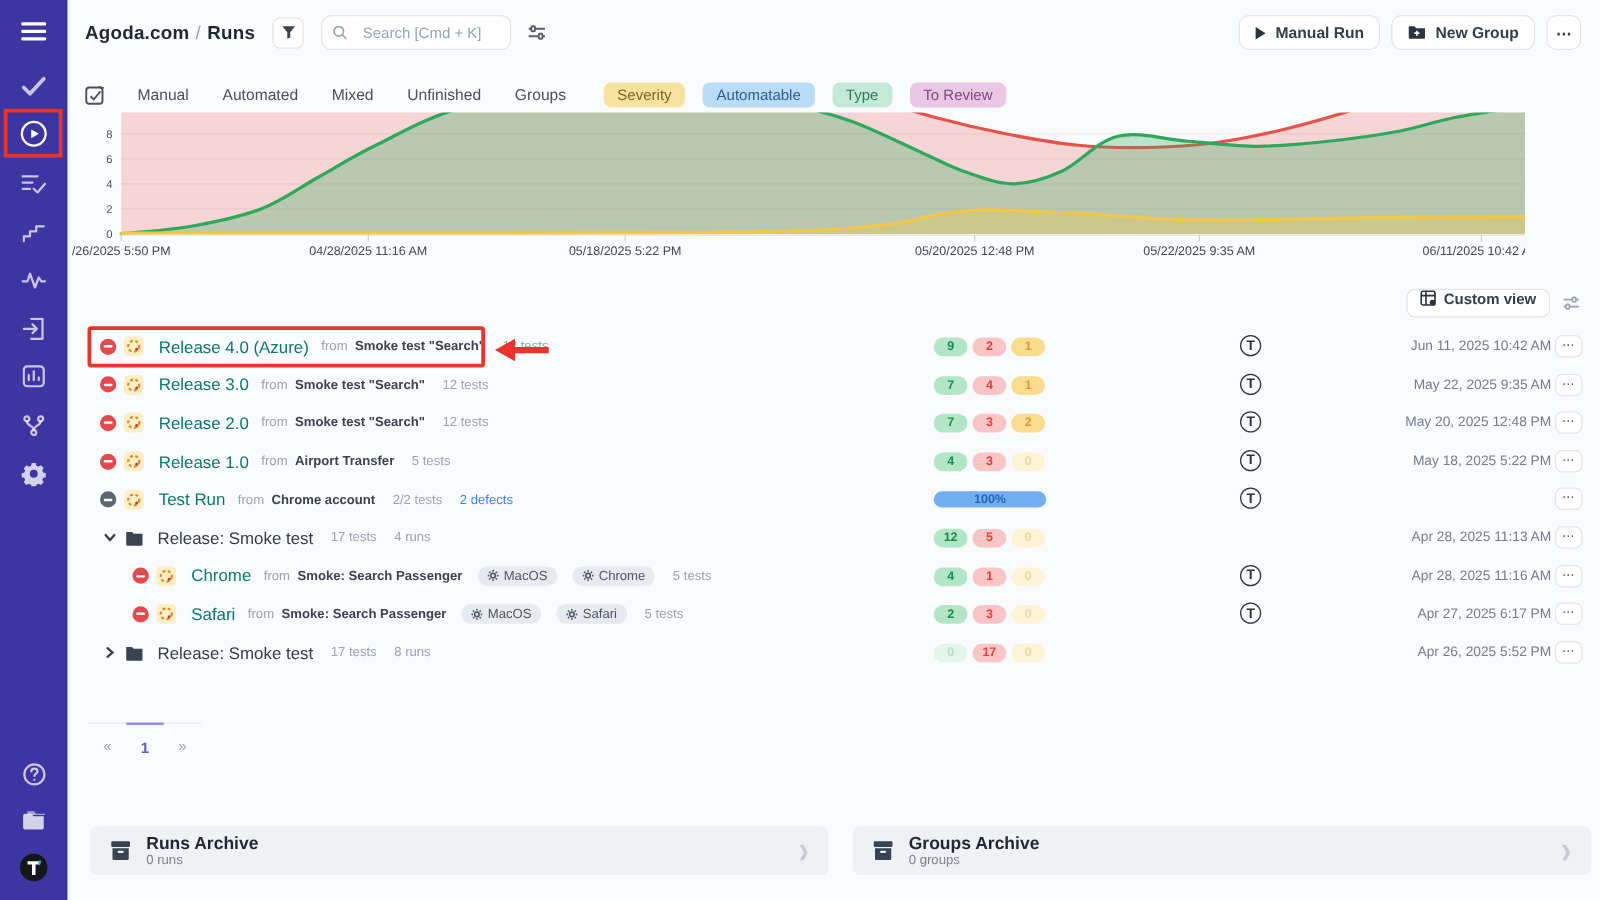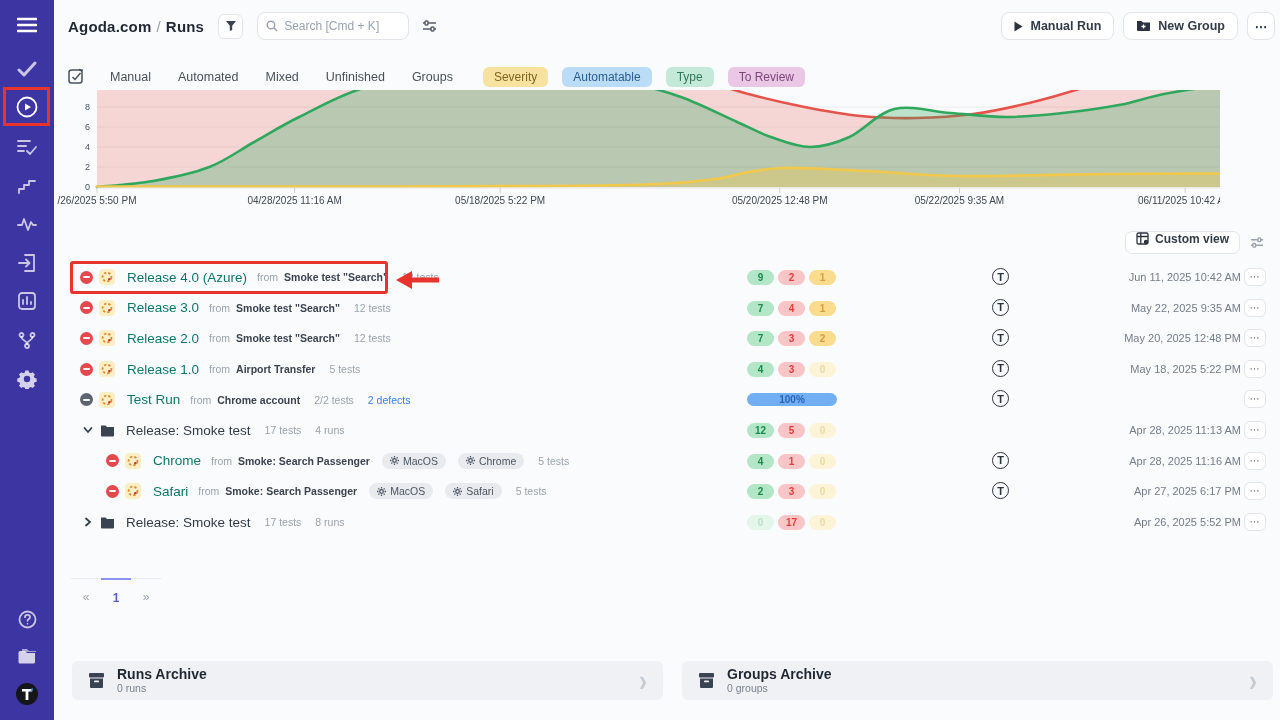--- a/index.html
+++ b/index.html
@@ -11,25 +11,25 @@
   .side-ic svg { stroke:rgba(255,255,255,.72); fill:none; stroke-width:1.8; stroke-linecap:round; stroke-linejoin:round; }
   .side-ic.active svg { stroke:#ffffff; }
   
   .main { position:absolute; left:54px; top:0; width:1226px; height:556px; background:#fafbfd; }
   .header { position:absolute; top:0; left:0; width:100%; height:52px; display:flex; align-items:center; }
   .crumb { margin-left:14px; font-size:15px; font-weight:bold; color:#1f2733; letter-spacing:.2px; }
   .crumb .sep { color:#9aa1ab; font-weight:normal; margin:0 5px; }
   .icon-btn { width:25px; height:25px; border:1px solid #e3e5ea; border-radius:6px; background:#fff;
               display:flex; align-items:center; justify-content:center; margin-left:14px; cursor:pointer; }
   .search { margin-left:14px; width:152px; height:28px; border:1px solid #e3e5ea; border-radius:8px; background:#fff;
-            display:flex; align-items:center; padding:0 8px; }
+            display:flex; align-items:center; padding:0 8px;justify-content:space-between; }
   .search input { border:none; outline:none; width:110px; font-size:12px; color:#374151; background:transparent;
                   font-family:"Liberation Sans", sans-serif; }
   .search input::placeholder { color:#9aa3af; }
-  .hdr-right { position:absolute; right:5px; top:12px; display:flex; gap:9px; }
+  .hdr-right { position:absolute; right:15px; top:12px; display:flex; gap:9px; }
   .btn { height:28px; border:1px solid #e3e5ea; border-radius:8px; background:#fff; display:flex; align-items:center;
          gap:7px; padding:0 12px; font-size:12.5px; font-weight:bold; color:#333c48; cursor:pointer; }
   .btn.square { width:28px; padding:0; justify-content:center; }
   
   .tabsrow { position:absolute; top:63px; left:14px; display:flex; align-items:center; height:26px; }
   .tab { font-size:12.5px; color:#49515c; margin-right:27px; cursor:pointer; }
   .chip { font-size:12px; border-radius:6px; padding:3px 11px; margin-right:14px; cursor:pointer; }
   
   .chart-wrap { position:absolute; top:90px; left:0; width:1166px; height:122px; }
   

